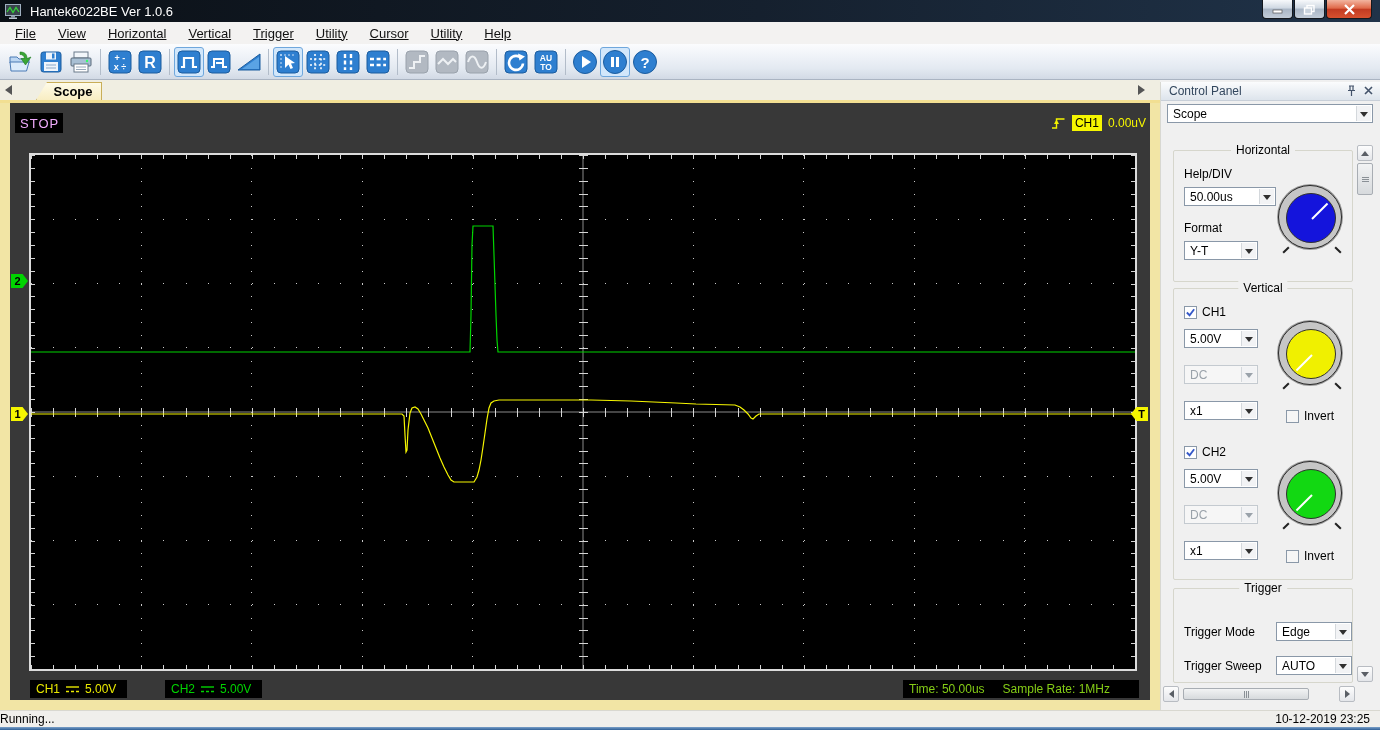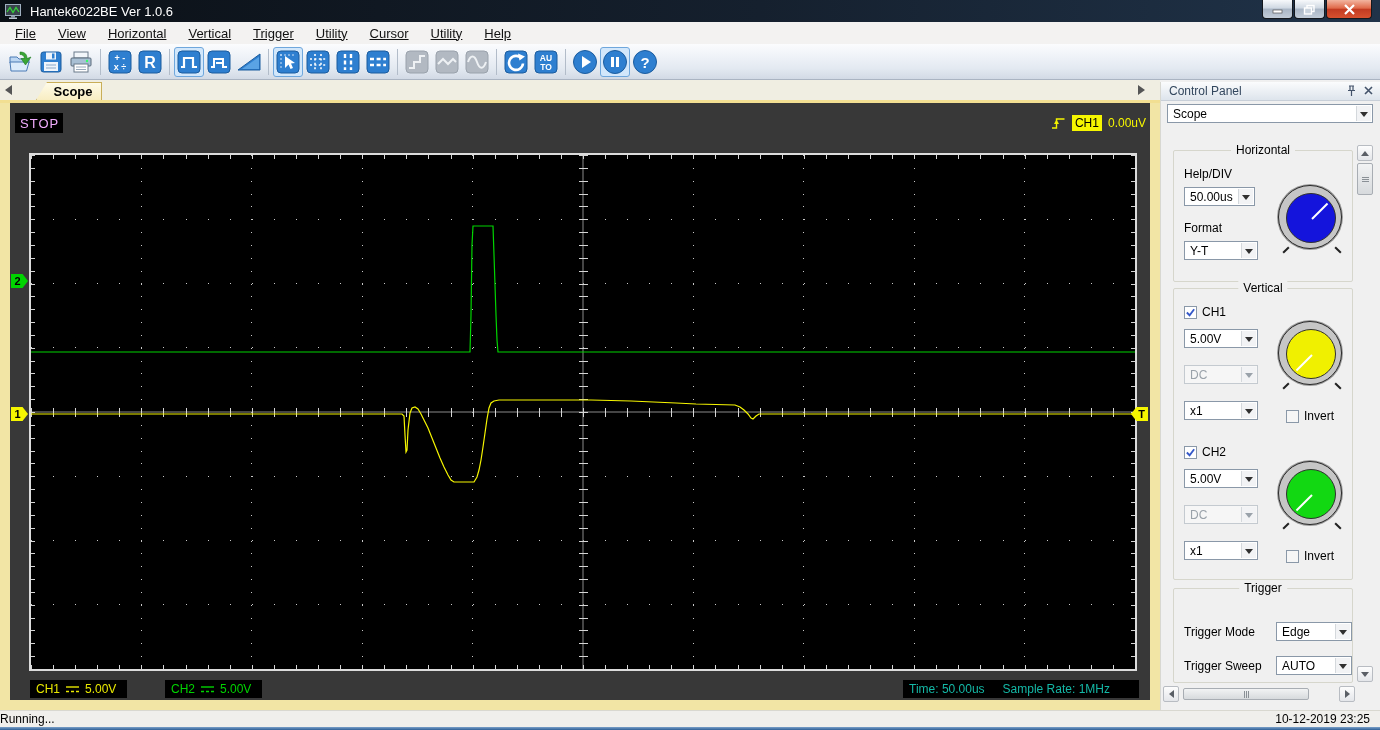--- a/index.html
+++ b/index.html
@@ -395,21 +395,21 @@
       <span>5.00V</span>
     </div>
     <div class="badge" style="left:155px;top:577px;width:97px;color:#00d400;">
       <span>CH2</span>
       <svg width="13" height="9" viewBox="0 0 13 9">
         <line x1="0" y1="2" x2="13" y2="2" stroke="currentColor" stroke-width="1.4"></line>
         <line x1="0" y1="6.5" x2="13" y2="6.5" stroke="currentColor" stroke-width="1.4" stroke-dasharray="3,2"></line>
       </svg>
       <span>5.00V</span>
     </div>
-    <div class="badge" style="left:893px;top:577px;width:236px;color:#14b8a6;">
+    <div class="badge" style="left:893px;top:577px;width:236px;color:#84cc16;">
       <span>Time: 50.00us</span>
       <span class="sp"></span>
       <span>Sample Rate: 1MHz</span>
     </div>
   </div>
 
   <div class="control-panel">
     <div class="cp-header">
       <span>Control Panel</span>
       <span class="hico" style="right:24px;">
@@ -425,21 +425,21 @@
     </div>
 
     <div class="cp-combo combo">
       <span class="ct">Scope</span>
         <span class="ca"></span>
     </div>
 
     <div class="gbox" style="left:12px;top:68px;width:180px;height:132px;">
       <span class="legend">Horizontal</span>
       <span class="glabel" style="left:10px;top:16px;">Help/DIV</span>
-      <div class="combo" style="position:absolute;left:10px;top:36px;width:71px;text-align:right;">
+      <div class="combo" style="position:absolute;left:10px;top:36px;width:92px;text-align:right;">
         <span class="ct">50.00us</span>
           <span class="ca"></span>
       </div>
       <span class="glabel" style="left:10px;top:70px;">Format</span>
       <div class="combo" style="position:absolute;left:10px;top:90px;width:74px;">
         <span class="ct">Y-T</span>
           <span class="ca"></span>
       </div>
       <div class="knob" style="left:102px;top:32px;">
         <div class="ring"></div>

